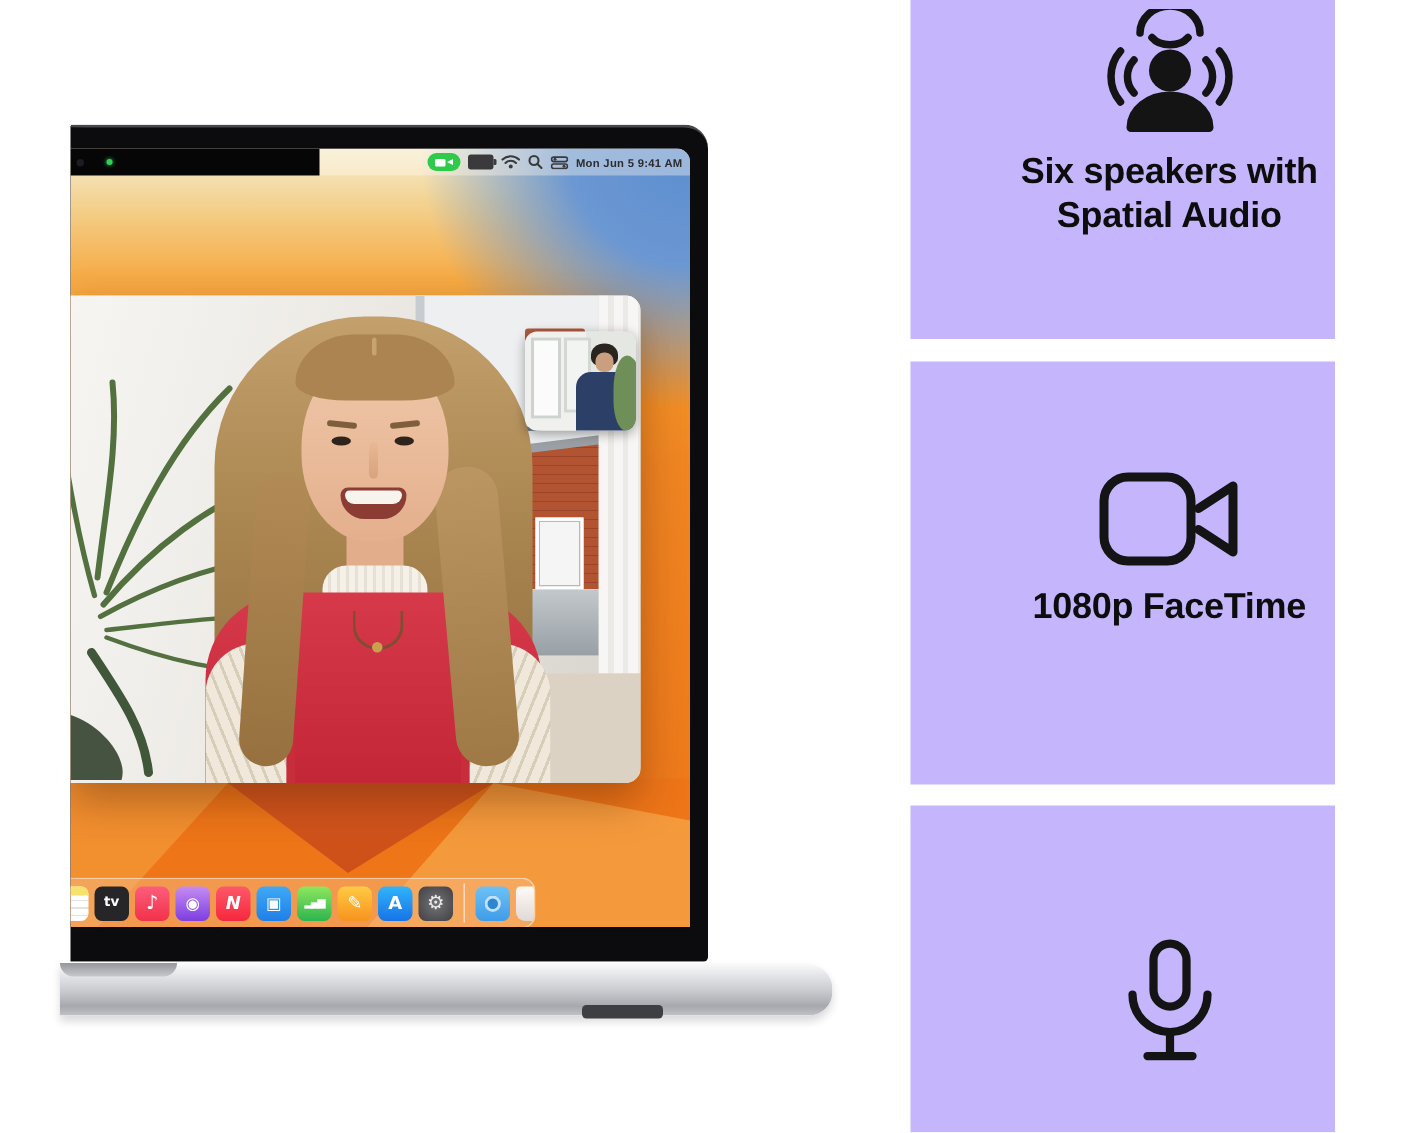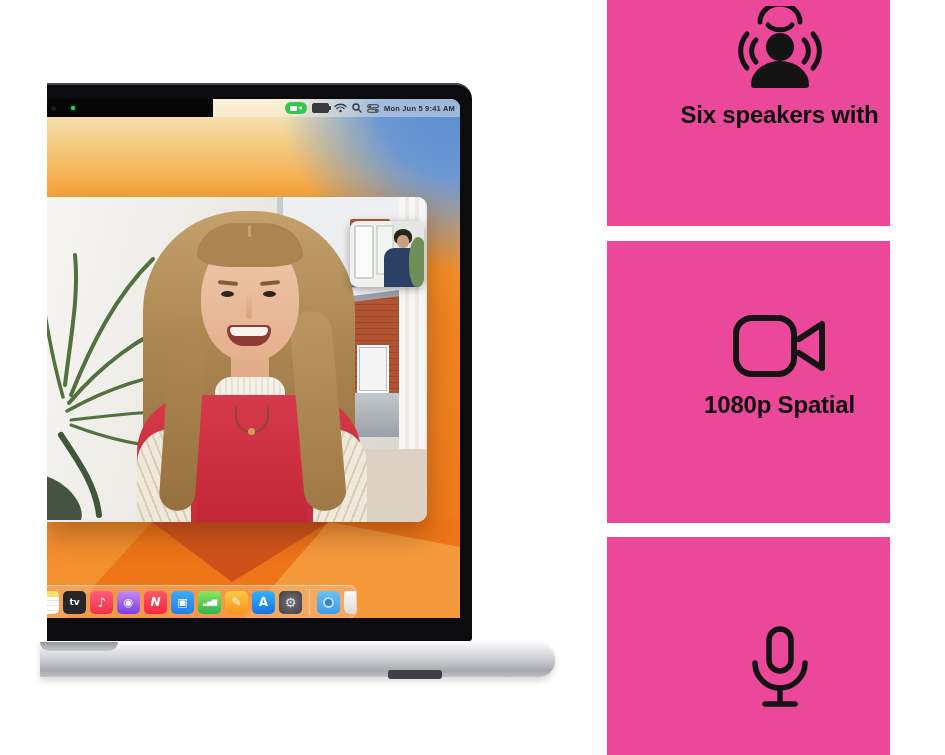--- a/index.html
+++ b/index.html
@@ -136,21 +136,21 @@
   .dock-trash{width:20px;border-radius:3px 3px 6px 6px;
               background:linear-gradient(180deg,rgba(255,255,255,.95),rgba(222,222,226,.9));}
   
   .base{position:absolute;left:40px;top:641px;width:515px;height:36px;border-radius:0 18px 16px 0;
         background:linear-gradient(180deg,#fbfbfc 0%,#e3e4e7 25%,#c8c9cd 55%,#a7a8ad 82%,#c0c1c5 100%);
         border-top:1px solid #fdfdfe;box-sizing:border-box;box-shadow:0 4px 6px rgba(0,0,0,.15);}
   .scoop{position:absolute;left:0;top:0;width:78px;height:9px;border-radius:0 0 12px 12px;
          background:linear-gradient(180deg,#96979c,#c7c8cc);}
   .foot{position:absolute;left:348px;top:28px;width:54px;height:9px;background:#3e3f43;border-radius:3px;}
   
-  .card{position:absolute;left:607px;width:283px;background:#ec4899;}
+  .card{position:absolute;left:607px;width:283px;background:#c4b5fd;}
   .card1{top:0;height:226px;}
   .card2{top:241px;height:282px;}
   .card3{top:537px;height:218px;}
   .card-icon{position:absolute;left:50%;transform:translateX(calc(-50% + 31px));}
   .card-text{position:absolute;left:0;width:100%;text-align:center;transform:translateX(31px);
              font-size:24px;line-height:29px;font-weight:bold;color:#0d0d0d;letter-spacing:-.2px;}
   .c1-icon{top:6px;} .c1-text{top:100px;}
   .c2-icon{top:70px;} .c2-text{top:149px;}
   .c3-icon{top:88px;} .c3-text{top:170px;}
 </style>
@@ -283,30 +283,31 @@
         <path d="M15 28 a26 26 0 0 0 0 34"></path>
         <path d="M24 34 a16 16 0 0 0 0 22"></path>
         <path d="M81 28 a26 26 0 0 1 0 34"></path>
         <path d="M72 34 a16 16 0 0 1 0 22"></path>
       </g>
       <circle cx="48" cy="41" r="14" fill="#141414"></circle>
       <path d="M22 79 a26 21 0 0 1 52 0 z" fill="#141414" stroke="#141414" stroke-width="6" stroke-linejoin="round"></path>
     </svg>
     <div class="card-text c1-text">
       <div>Six speakers with</div>
+      <div>Spatial Audio</div>
     </div>
   </div>
 
   <div class="card card2">
     <svg class="card-icon c2-icon" width="100" height="70" viewBox="0 0 100 70">
       <rect x="6" y="7" width="58" height="56" rx="16" fill="none" stroke="#141414" stroke-width="6"></rect>
       <path d="M69 28 L92 13 L92 57 L69 42" fill="none" stroke="#141414" stroke-width="6" stroke-linejoin="round" stroke-linecap="round"></path>
     </svg>
     <div class="card-text c2-text">
-      <div>1080p Spatial</div>
+      <div>1080p FaceTime</div>
     </div>
   </div>
 
   <div class="card card3">
     <svg class="card-icon c3-icon" width="80" height="88" viewBox="0 0 80 88">
       <rect x="29" y="4" width="22" height="42" rx="11" fill="none" stroke="#141414" stroke-width="5.5"></rect>
       <path d="M15 38 a25 25 0 0 0 50 0" fill="none" stroke="#141414" stroke-width="5.5" stroke-linecap="round"></path>
       <path d="M40 63 L40 76" stroke="#141414" stroke-width="5.5" stroke-linecap="round"></path>
       <path d="M25 79 L55 79" stroke="#141414" stroke-width="5.5" stroke-linecap="round"></path>
     </svg>

